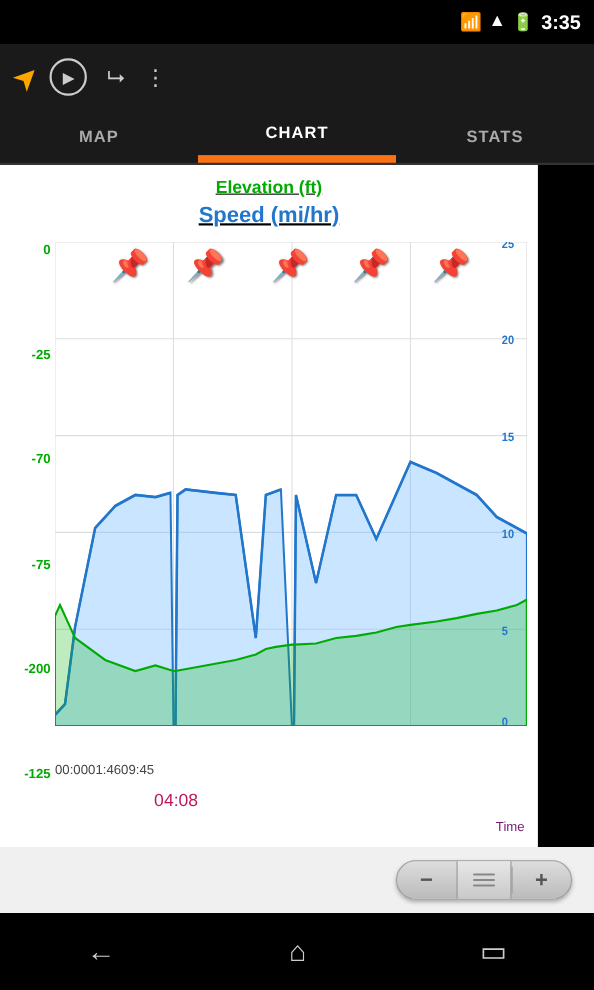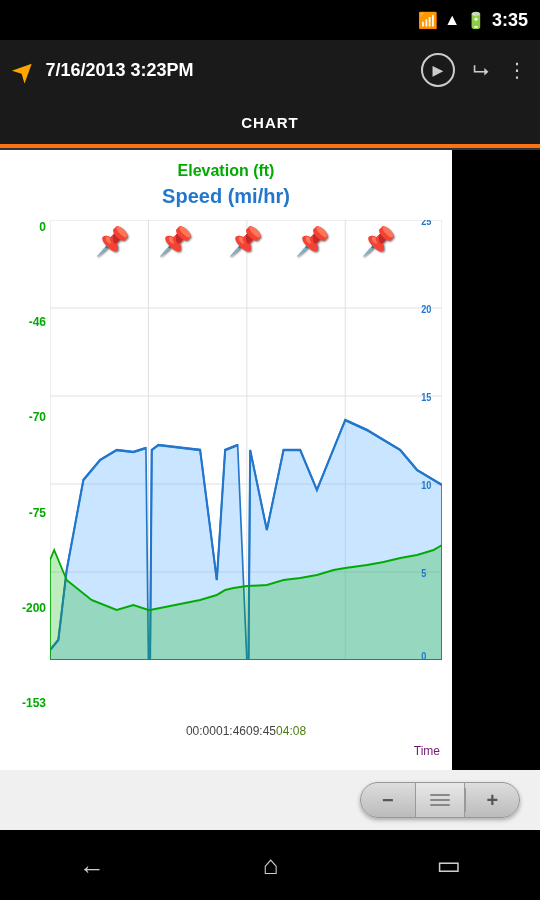--- a/index.html
+++ b/index.html
@@ -93,30 +93,31 @@
       align-items: center;
       justify-content: center;
       color: #aaa;
       font-size: 15px;
       font-weight: bold;
       cursor: pointer;
       letter-spacing: 1px;
     }
     .tab.active {
       color: #fff;
-      border-bottom: 4px solid #f97316;
+      border-bottom: 7px solid #f97316;
     }
 
     
     .chart-container {
-      width: 452px;
+      width: 489px;
       height: 620px;
       background: #fff;
       position: relative;
       overflow: hidden;
+      text-decoration: underline;
     }
 
     .chart-legend {
       text-align: center;
       padding-top: 10px;
       line-height: 1.4;
     }
     .legend-elevation {
       color: #00aa00;
       font-size: 16px;
@@ -244,46 +245,47 @@
   <div class="status-icons">
     <span class="wifi-icon">📶</span>
     <span class="signal-icon">▲</span>
     <span class="battery-icon">🔋</span>
     <span class="status-time">3:35</span>
   </div>
 </div>
 
 <div class="top-bar">
   <span class="arrow-icon">➤</span>
-  <span class="top-bar-title">7/16/2013 3:23PM</span>
   <div class="top-bar-actions">
     <div class="play-btn">▶</div>
     <span class="share-icon">⮡</span>
     <span class="more-icon">⋮</span>
   </div>
 </div>
 
 <div class="tab-bar">
+  <div class="tab">MAP</div>
   <div class="tab active">CHART</div>
+  <div class="tab">STATS</div>
 </div>
 
 <div class="chart-container">
 
   <div class="chart-legend">
     <div class="legend-elevation">Elevation (ft)</div>
     <div class="legend-speed">Speed (mi/hr)</div>
   </div>
 
   <div class="y-axis-left">
     <span class="y-label-left">0</span>
-    <span class="y-label-left">-46</span>
+    <span class="y-label-left">-25</span>
     <span class="y-label-left">-70</span>
     <span class="y-label-left">-75</span>
     <span class="y-label-left">-200</span>
-    <span class="y-label-left">-153</span>
+    <span class="y-label-left">-125</span>
   </div>
 
   <svg style="position:absolute; left:50px; top:70px; right:10px; bottom:60px; width:calc(100% - 60px); height:440px;" viewBox="0 0 470 440" preserveAspectRatio="none" xmlns="http://www.w3.org/2000/svg">
 
     <line x1="0" y1="0" x2="470" y2="0" stroke="#ddd" stroke-width="1"></line>
     <line x1="0" y1="88" x2="470" y2="88" stroke="#ddd" stroke-width="1"></line>
     <line x1="0" y1="176" x2="470" y2="176" stroke="#ddd" stroke-width="1"></line>
     <line x1="0" y1="264" x2="470" y2="264" stroke="#ddd" stroke-width="1"></line>
     <line x1="0" y1="352" x2="470" y2="352" stroke="#ddd" stroke-width="1"></line>
     <line x1="0" y1="440" x2="470" y2="440" stroke="#ddd" stroke-width="1"></line>
@@ -375,25 +377,25 @@
     <text x="445" y="357" fill="#2277cc" font-size="11" font-weight="bold">5</text>
     <text x="445" y="440" fill="#2277cc" font-size="11" font-weight="bold">0</text>
   </svg>
 
   <div class="pin" style="left: calc(50px + 16% * (100% - 60px) / 100%);">📌</div>
   <div class="pin" style="left: calc(50px + 32% * (100% - 60px) / 100%);">📌</div>
   <div class="pin" style="left: calc(50px + 50% * (100% - 60px) / 100%);">📌</div>
   <div class="pin" style="left: calc(50px + 67% * (100% - 60px) / 100%);">📌</div>
   <div class="pin" style="left: calc(50px + 84% * (100% - 60px) / 100%);">📌</div>
 
-  <div style="position:absolute; bottom:32px; left:50px; right:10px; display:flex; justify-content:center;">
+  <div style="position:absolute; bottom:32px; left:50px; right:10px; display:flex; justify-content:flex-start;">
     <span style="color:#444;font-size:12px;">00:00</span>
     <span style="color:#444;font-size:12px;">01:46</span>
     <span style="color:#444;font-size:12px;">09:45</span>
-    <span style="color:#4d7c0f;font-size:12px;">04:08</span>
+    <span style="color:#be185d;font-size:16px;margin-top:27px;">04:08</span>
   </div>
   <span style="position:absolute; bottom:12px; right:12px; color:#701a75; font-size:12px;">Time</span>
 </div>
 
 <div class="zoom-bar">
   <div class="zoom-control">
     <div class="zoom-minus">−</div>
     <div class="zoom-handle">
       <div class="zoom-handle-lines">
         <div class="zoom-handle-line"></div>

